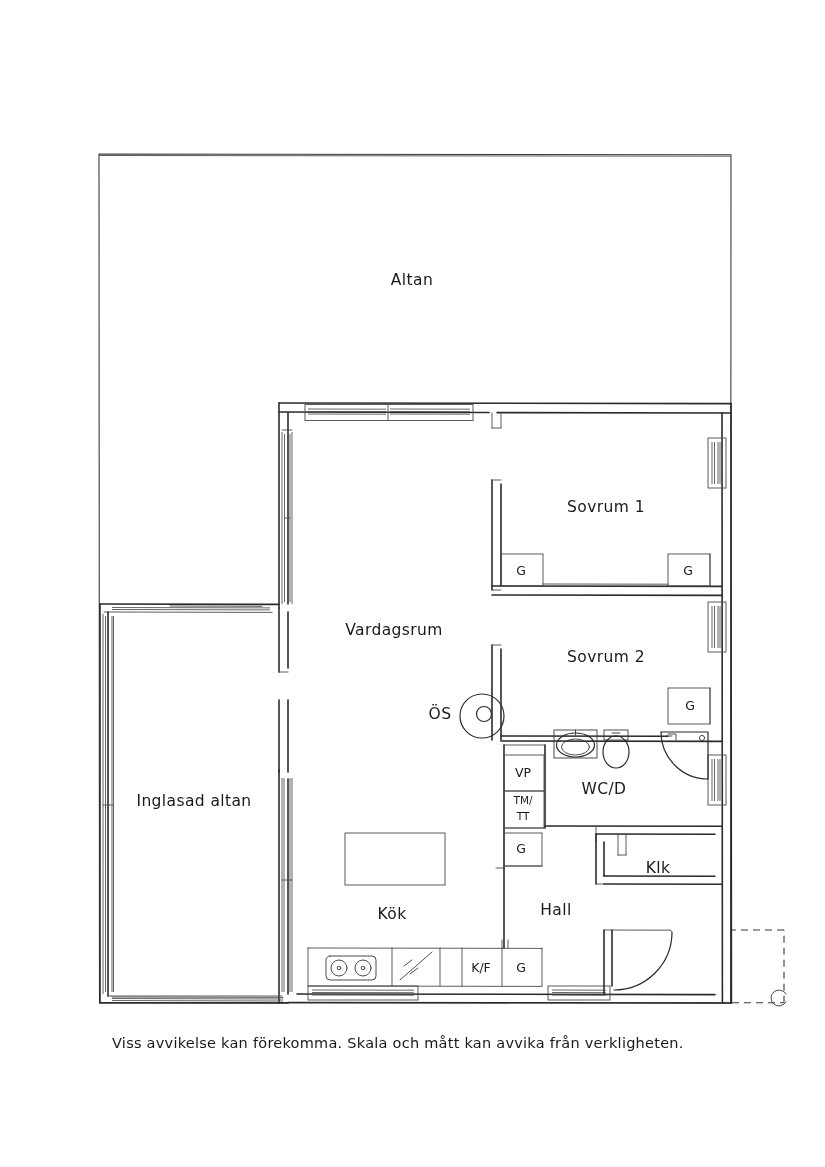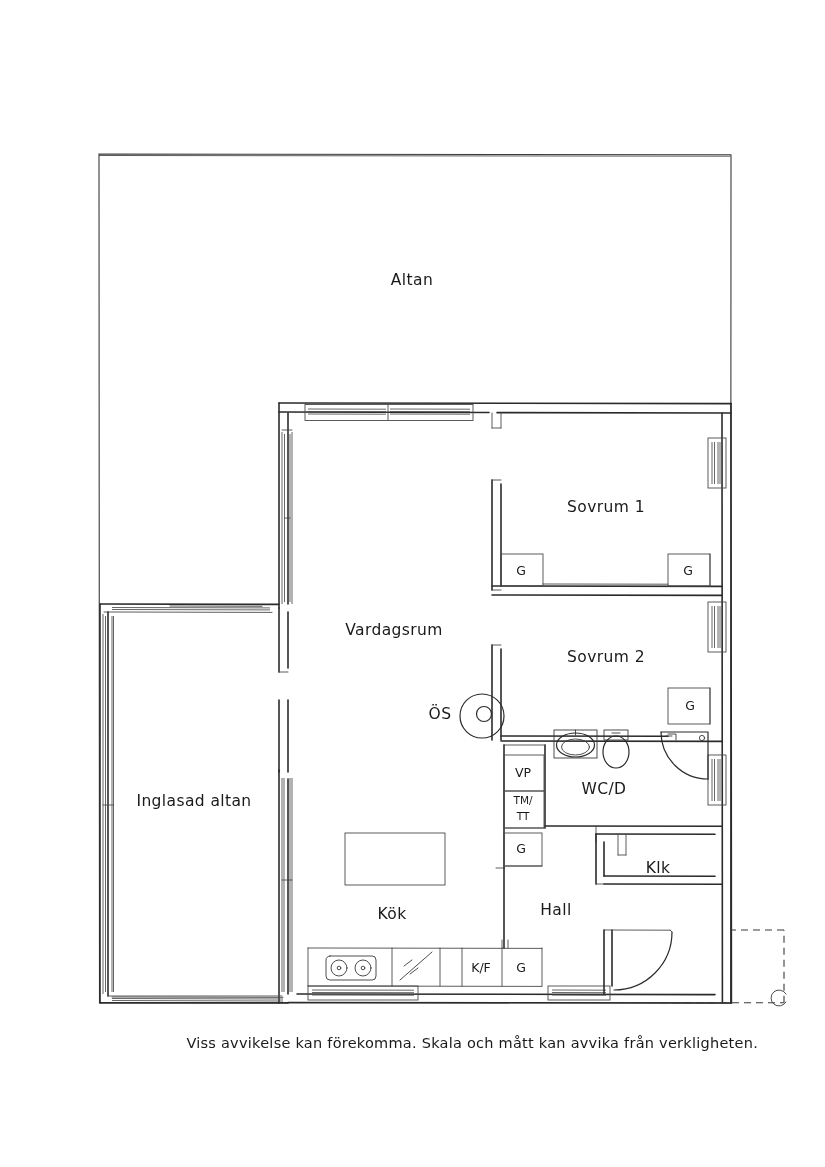--- a/index.html
+++ b/index.html
@@ -13,21 +13,20 @@
     position: relative;
     font-family: "DejaVu Sans", sans-serif;
     overflow: hidden;
   }
   #plan-root {
     position: absolute;
     left: 0;
     top: 0;
     width: 825px;
     height: 1167px;
-    text-align: right;
   }
   svg#floorplan {
     display: block;
     width: 825px;
     height: 1167px;
   }
   .rm-label {
     font-family: "DejaVu Sans", sans-serif;
     font-size: 15.5px;
     fill: #1a1a1a;
@@ -44,21 +43,21 @@
   }
   .rm-label-xs {
     font-family: "DejaVu Sans", sans-serif;
     font-size: 10.5px;
     fill: #1a1a1a;
     text-anchor: middle;
     dominant-baseline: middle;
   }
   .caption-text {
     position: absolute;
-    left: 98px;
+    left: 112px;
     top: 1035px;
     width: 660px;
     font-family: "DejaVu Sans", sans-serif;
     font-size: 14.5px;
     color: #1a1a1a;
     letter-spacing: 0.25px;
     white-space: nowrap;
   }
   .wall-thin { stroke: #3a3a3a; fill: none; stroke-width: 1.1; stroke-linecap: round; }
   .wall-med { stroke: #2b2b2b; fill: none; stroke-width: 1.6; stroke-linecap: round; }

